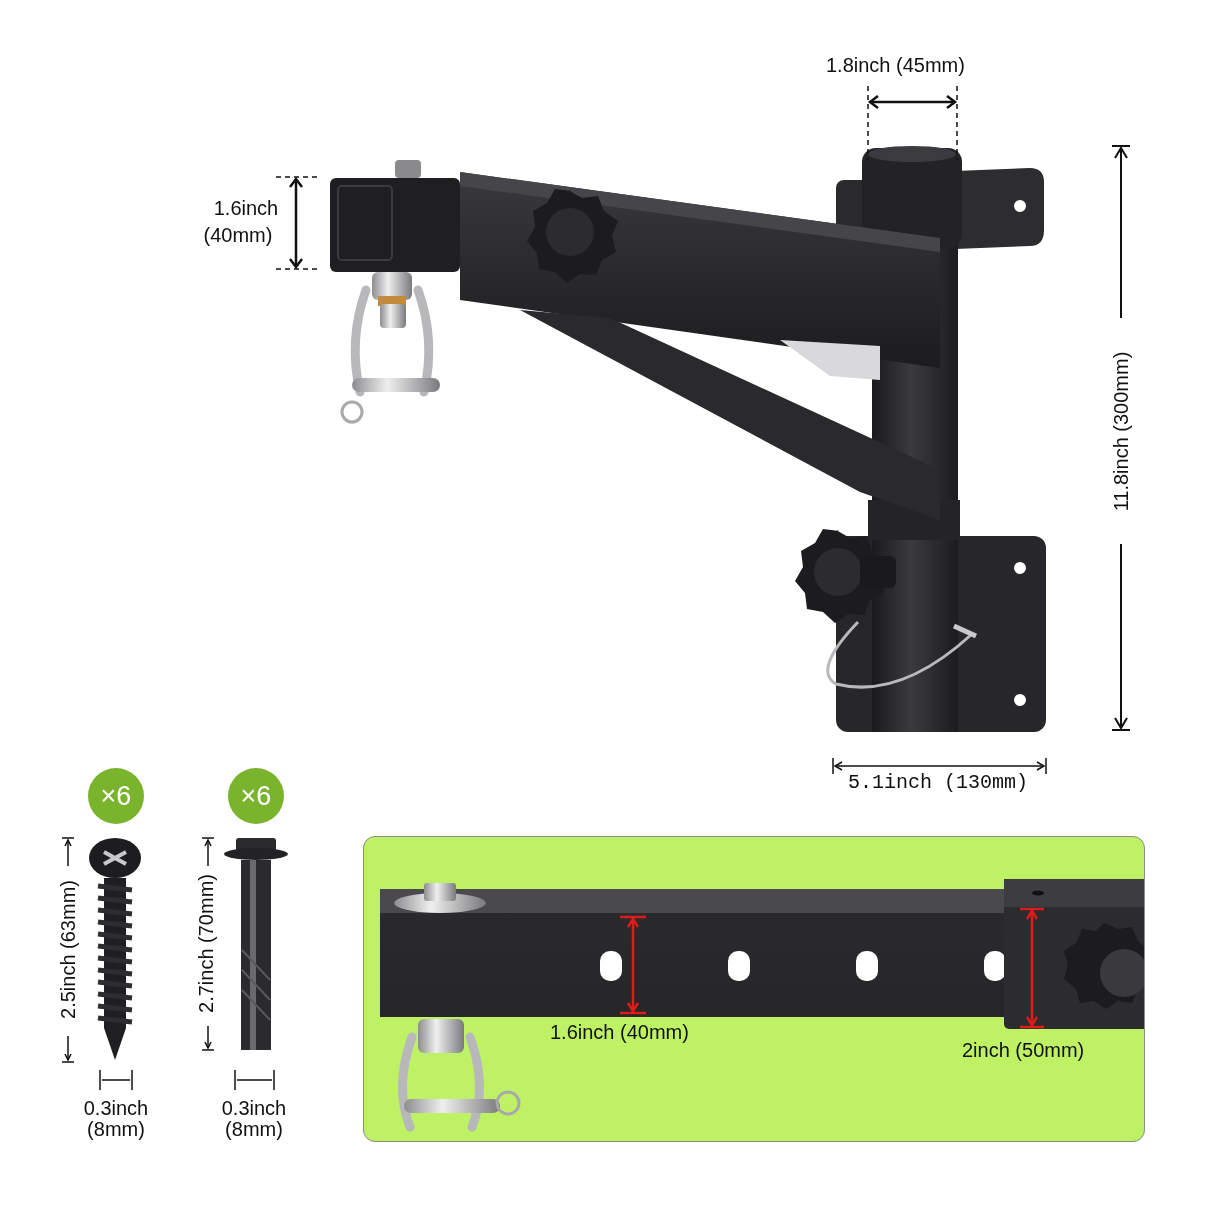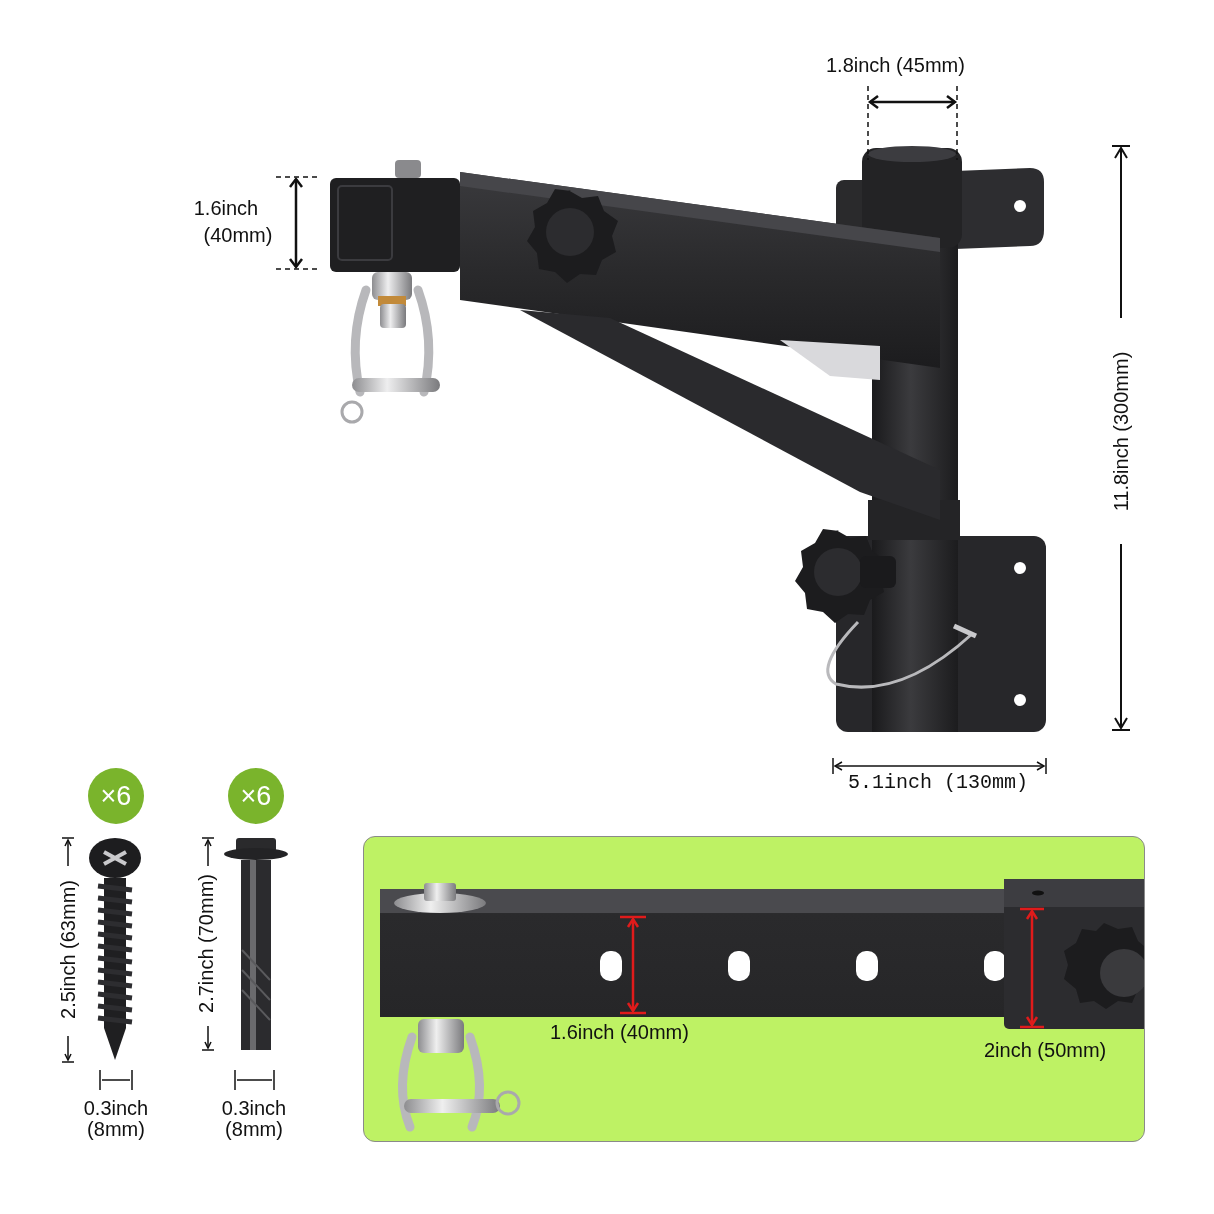--- a/index.html
+++ b/index.html
@@ -112,21 +112,21 @@
 
     <g stroke="#111" stroke-width="1.5" fill="none">
       <line x1="833" y1="758" x2="833" y2="774"></line>
       <line x1="1046" y1="758" x2="1046" y2="774"></line>
       <line x1="835" y1="766" x2="1044" y2="766"></line>
       <path d="M842 762 L835 766 L842 770 M1037 762 L1044 766 L1037 770"></path>
     </g>
   </svg>
 
   <div class="lbl" style="left:826px;top:54px;">1.8inch (45mm)</div>
-  <div class="lbl center" style="left:176px;top:197px;width:100px;">1.6inch</div>
+  <div class="lbl center" style="left:196px;top:197px;width:100px;">1.6inch</div>
   <div class="lbl center" style="left:188px;top:224px;width:100px;">(40mm)</div>
   <div class="vtext" style="left:1021px;top:420px;width:200px;text-align:center;">11.8inch (300mm)</div>
   <div class="lbl center" style="left:836px;top:771px;width:204px;font-family:Liberation Mono, monospace;">5.1inch (130mm)</div>
 </div>
 
 <div class="abs" style="left:0;top:760px;width:190px;height:400px;">
   <div class="badge" style="left:88px;top:8px;">×6</div>
   <svg width="190" height="400">
     <g stroke="#111" stroke-width="1.5" fill="none">
       <line x1="62" y1="78" x2="74" y2="78"></line>
@@ -234,14 +234,14 @@
     </g>
 
     <g stroke="#e01b1b" stroke-width="2.5" fill="none">
       <line x1="656" y1="72" x2="680" y2="72"></line>
       <line x1="656" y1="190" x2="680" y2="190"></line>
       <line x1="668" y1="74" x2="668" y2="188"></line>
       <path d="M663 82 L668 74 L673 82 M663 180 L668 188 L673 180"></path>
     </g>
   </svg>
   <div class="lbl" style="left:186px;top:184px;">1.6inch (40mm)</div>
-  <div class="lbl" style="left:620px;top:202px;">2inch (50mm)</div>
+  <div class="lbl" style="left:598px;top:202px;">2inch (50mm)</div>
 </div>
 
 </body></html>

